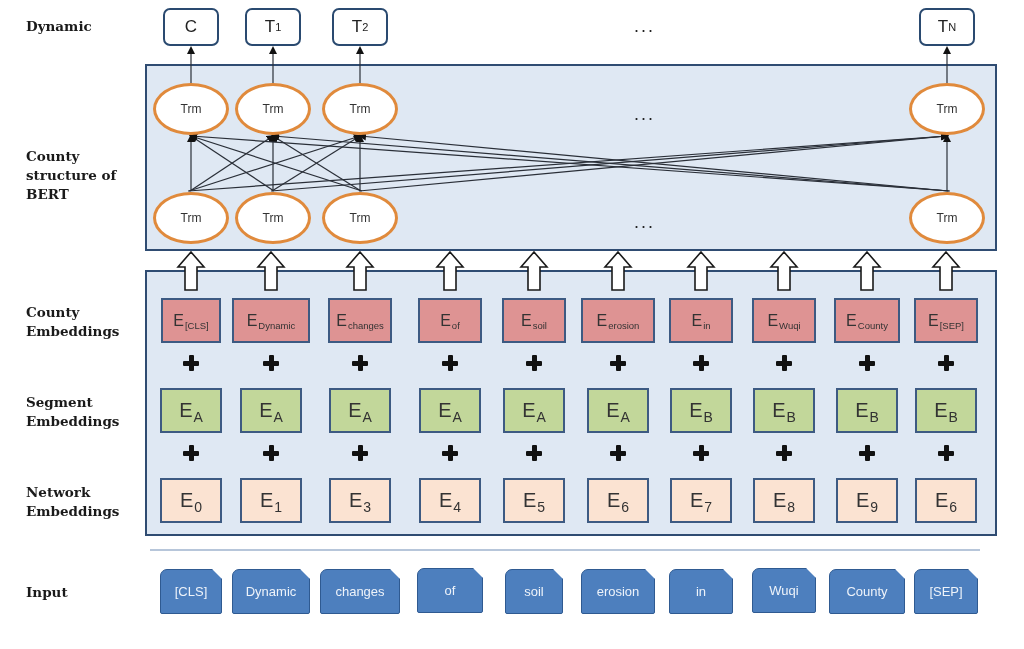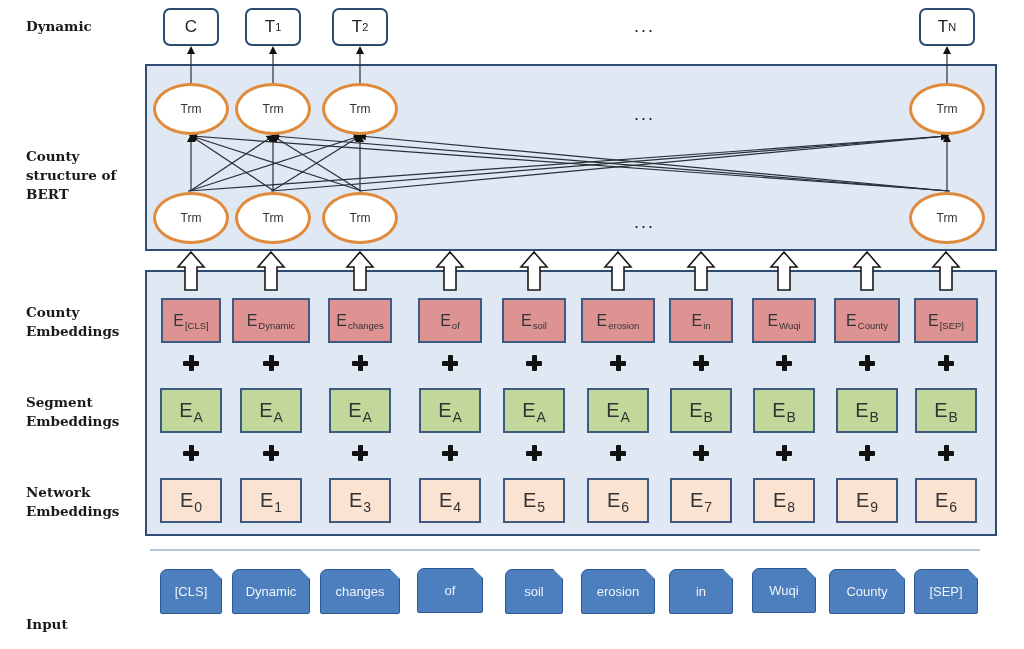--- a/index.html
+++ b/index.html
@@ -38,21 +38,21 @@
   <div>Embeddings</div>
 </div>
 <div class="rowlabel" style="top:393px;">
   <div>Segment</div>
   <div>Embeddings</div>
 </div>
 <div class="rowlabel" style="top:483px;">
   <div>Network</div>
   <div>Embeddings</div>
 </div>
-<div class="rowlabel" style="top:583px;margin-top:32px;">Input</div>
+<div class="rowlabel" style="top:583px;">Input</div>
 
 <div class="frame" style="left:145px; top:64px; width:852px; height:187px;"></div>
 <div class="frame" style="left:145px; top:270px; width:852px; height:266px;"></div>
 
 <div class="outbox" style="left:163px;">
     <span>C</span>
     <sub></sub>
   </div>
 <div class="outbox" style="left:245px;">
     <span>T</span>

